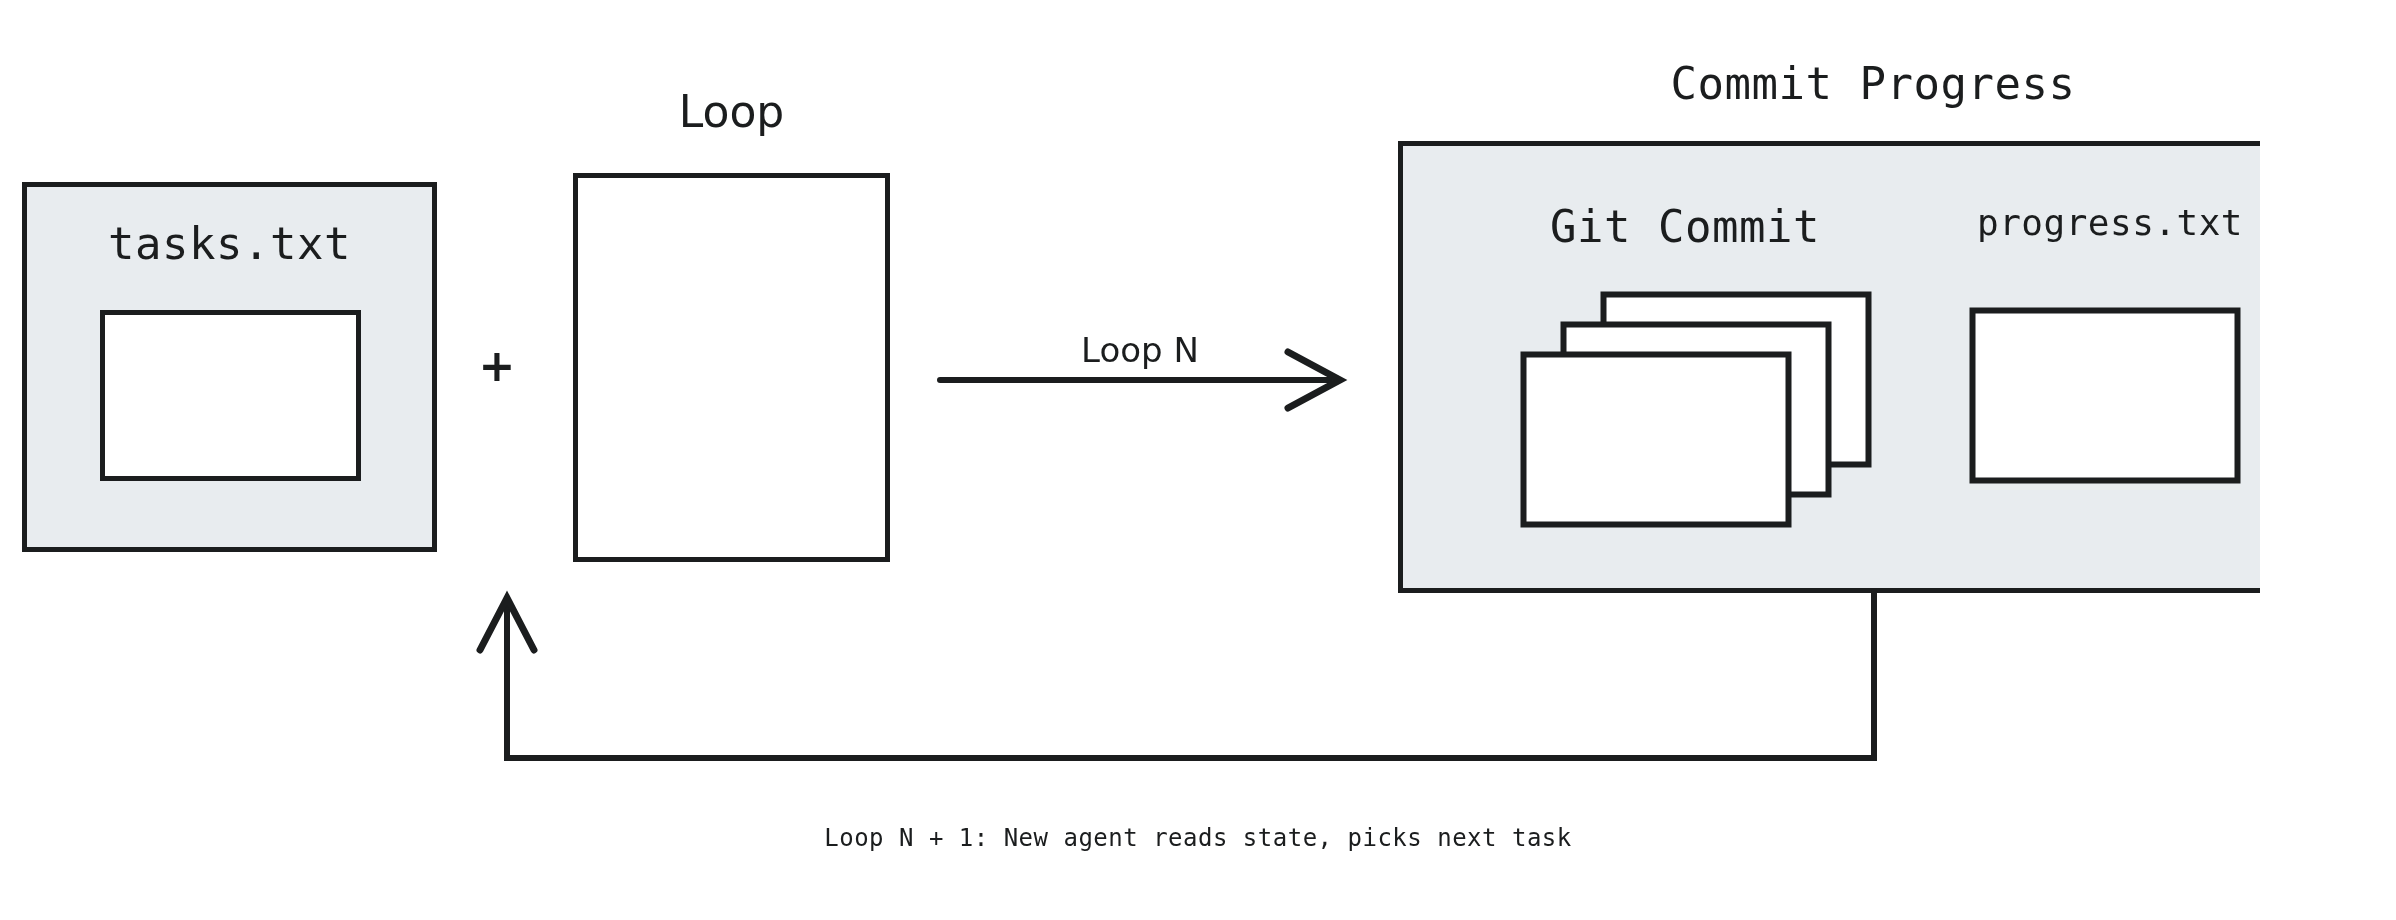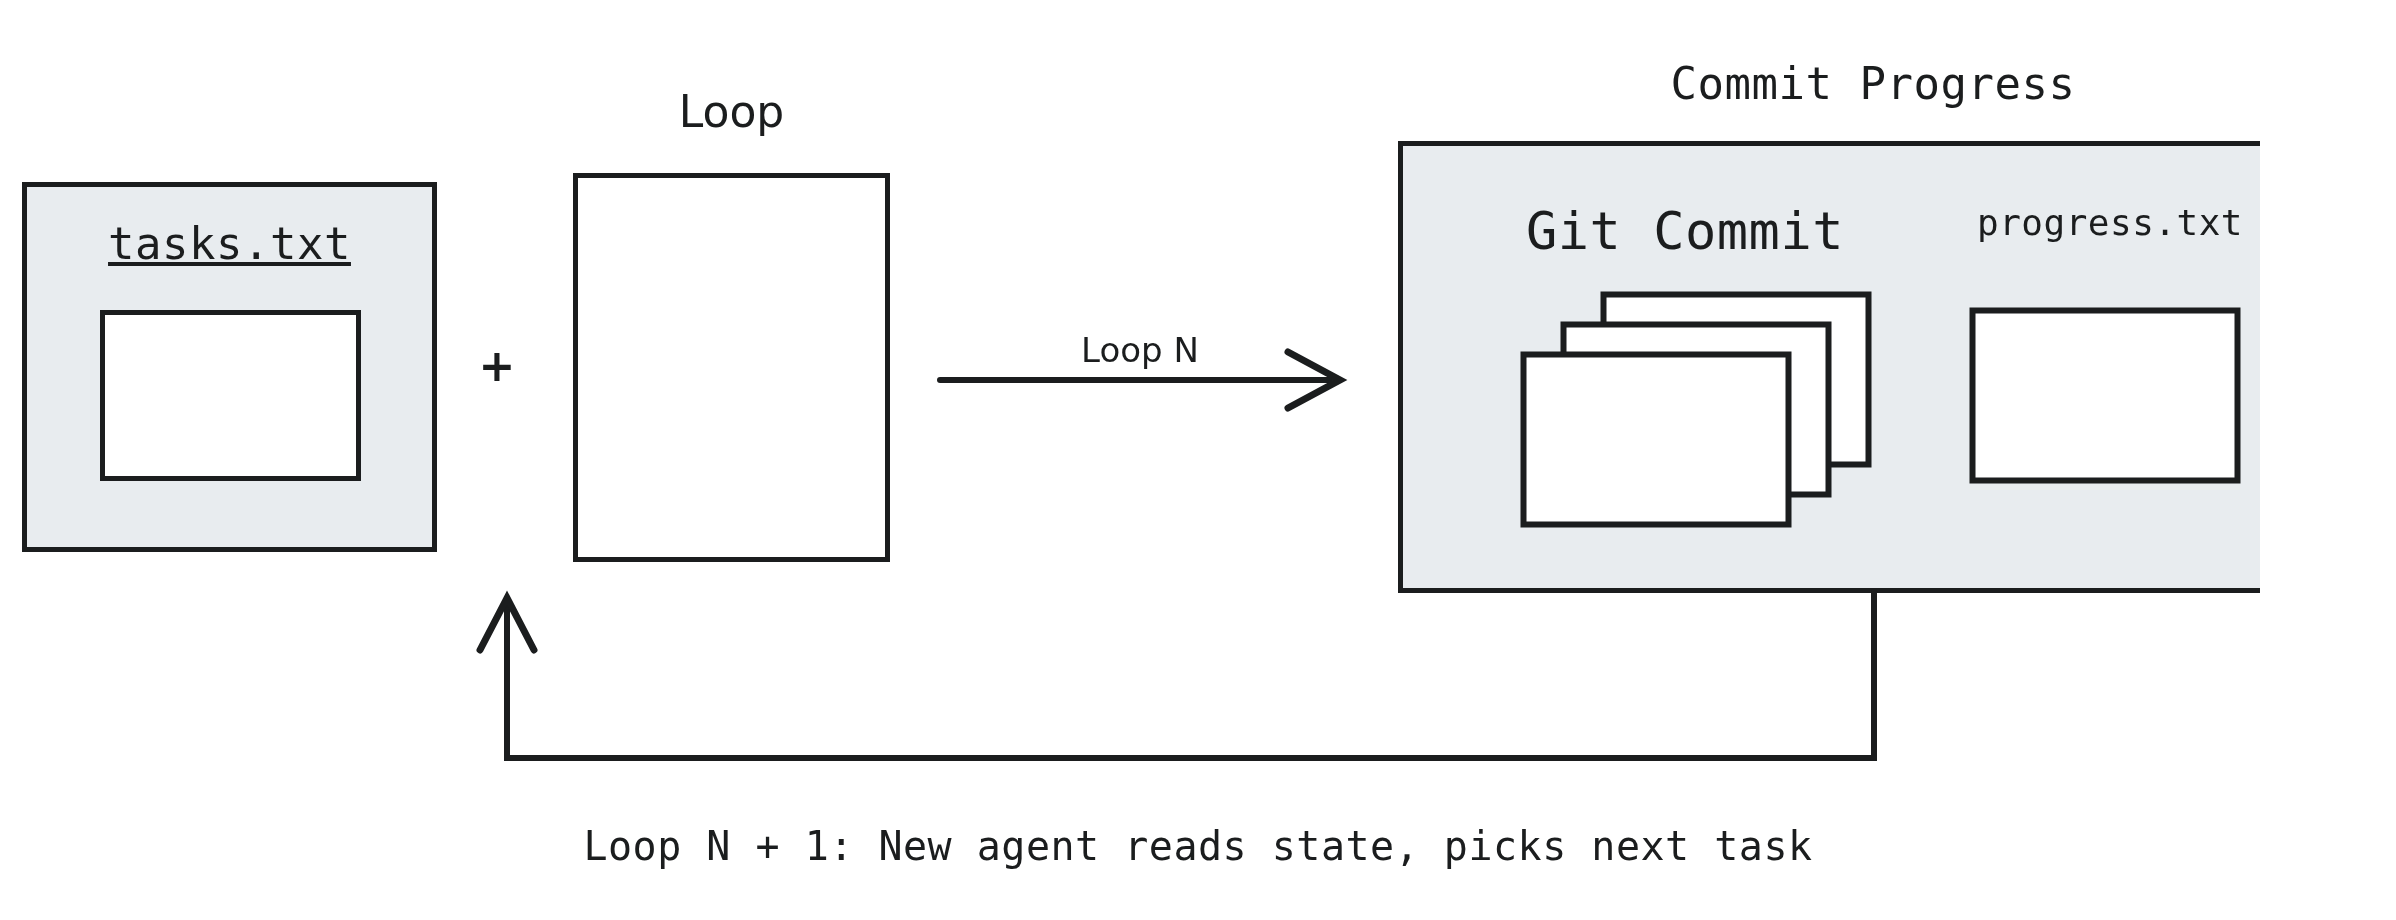--- a/index.html
+++ b/index.html
@@ -48,27 +48,26 @@
     left: 573px;
     top: 90px;
     width: 317px;
     font-size: 44px;
   }
   .label-tasks {
     left: 22px;
     top: 222px;
     width: 415px;
     font-size: 44px;
-    text-decoration: underline;
   }
   .label-git {
     left: 1490px;
     top: 205px;
     width: 390px;
-    font-size: 52px;
+    font-size: 44px;
   }
   .label-progress {
     left: 1930px;
     top: 205px;
     width: 360px;
     font-size: 36px;
   }
   .label-plus {
     left: 470px;
     top: 344px;
@@ -80,21 +79,21 @@
     left: 1020px;
     top: 302px;
     width: 240px;
     font-size: 34px;
     margin-top: 31px;
   }
   .caption {
     left: 0px;
     top: 826px;
     width: 2396px;
-    font-size: 40px;
+    font-size: 24px;
   }
 </style>
 </head>
 <body>
 
 <div id="canvas">
 
   <svg class="svg-layer" viewBox="0 0 2396 920" xmlns="http://www.w3.org/2000/svg">
 
     <rect x="24.5" y="184.5" width="410" height="365" fill="#e8ecef" stroke="#1b1d1e" stroke-width="5"></rect>

